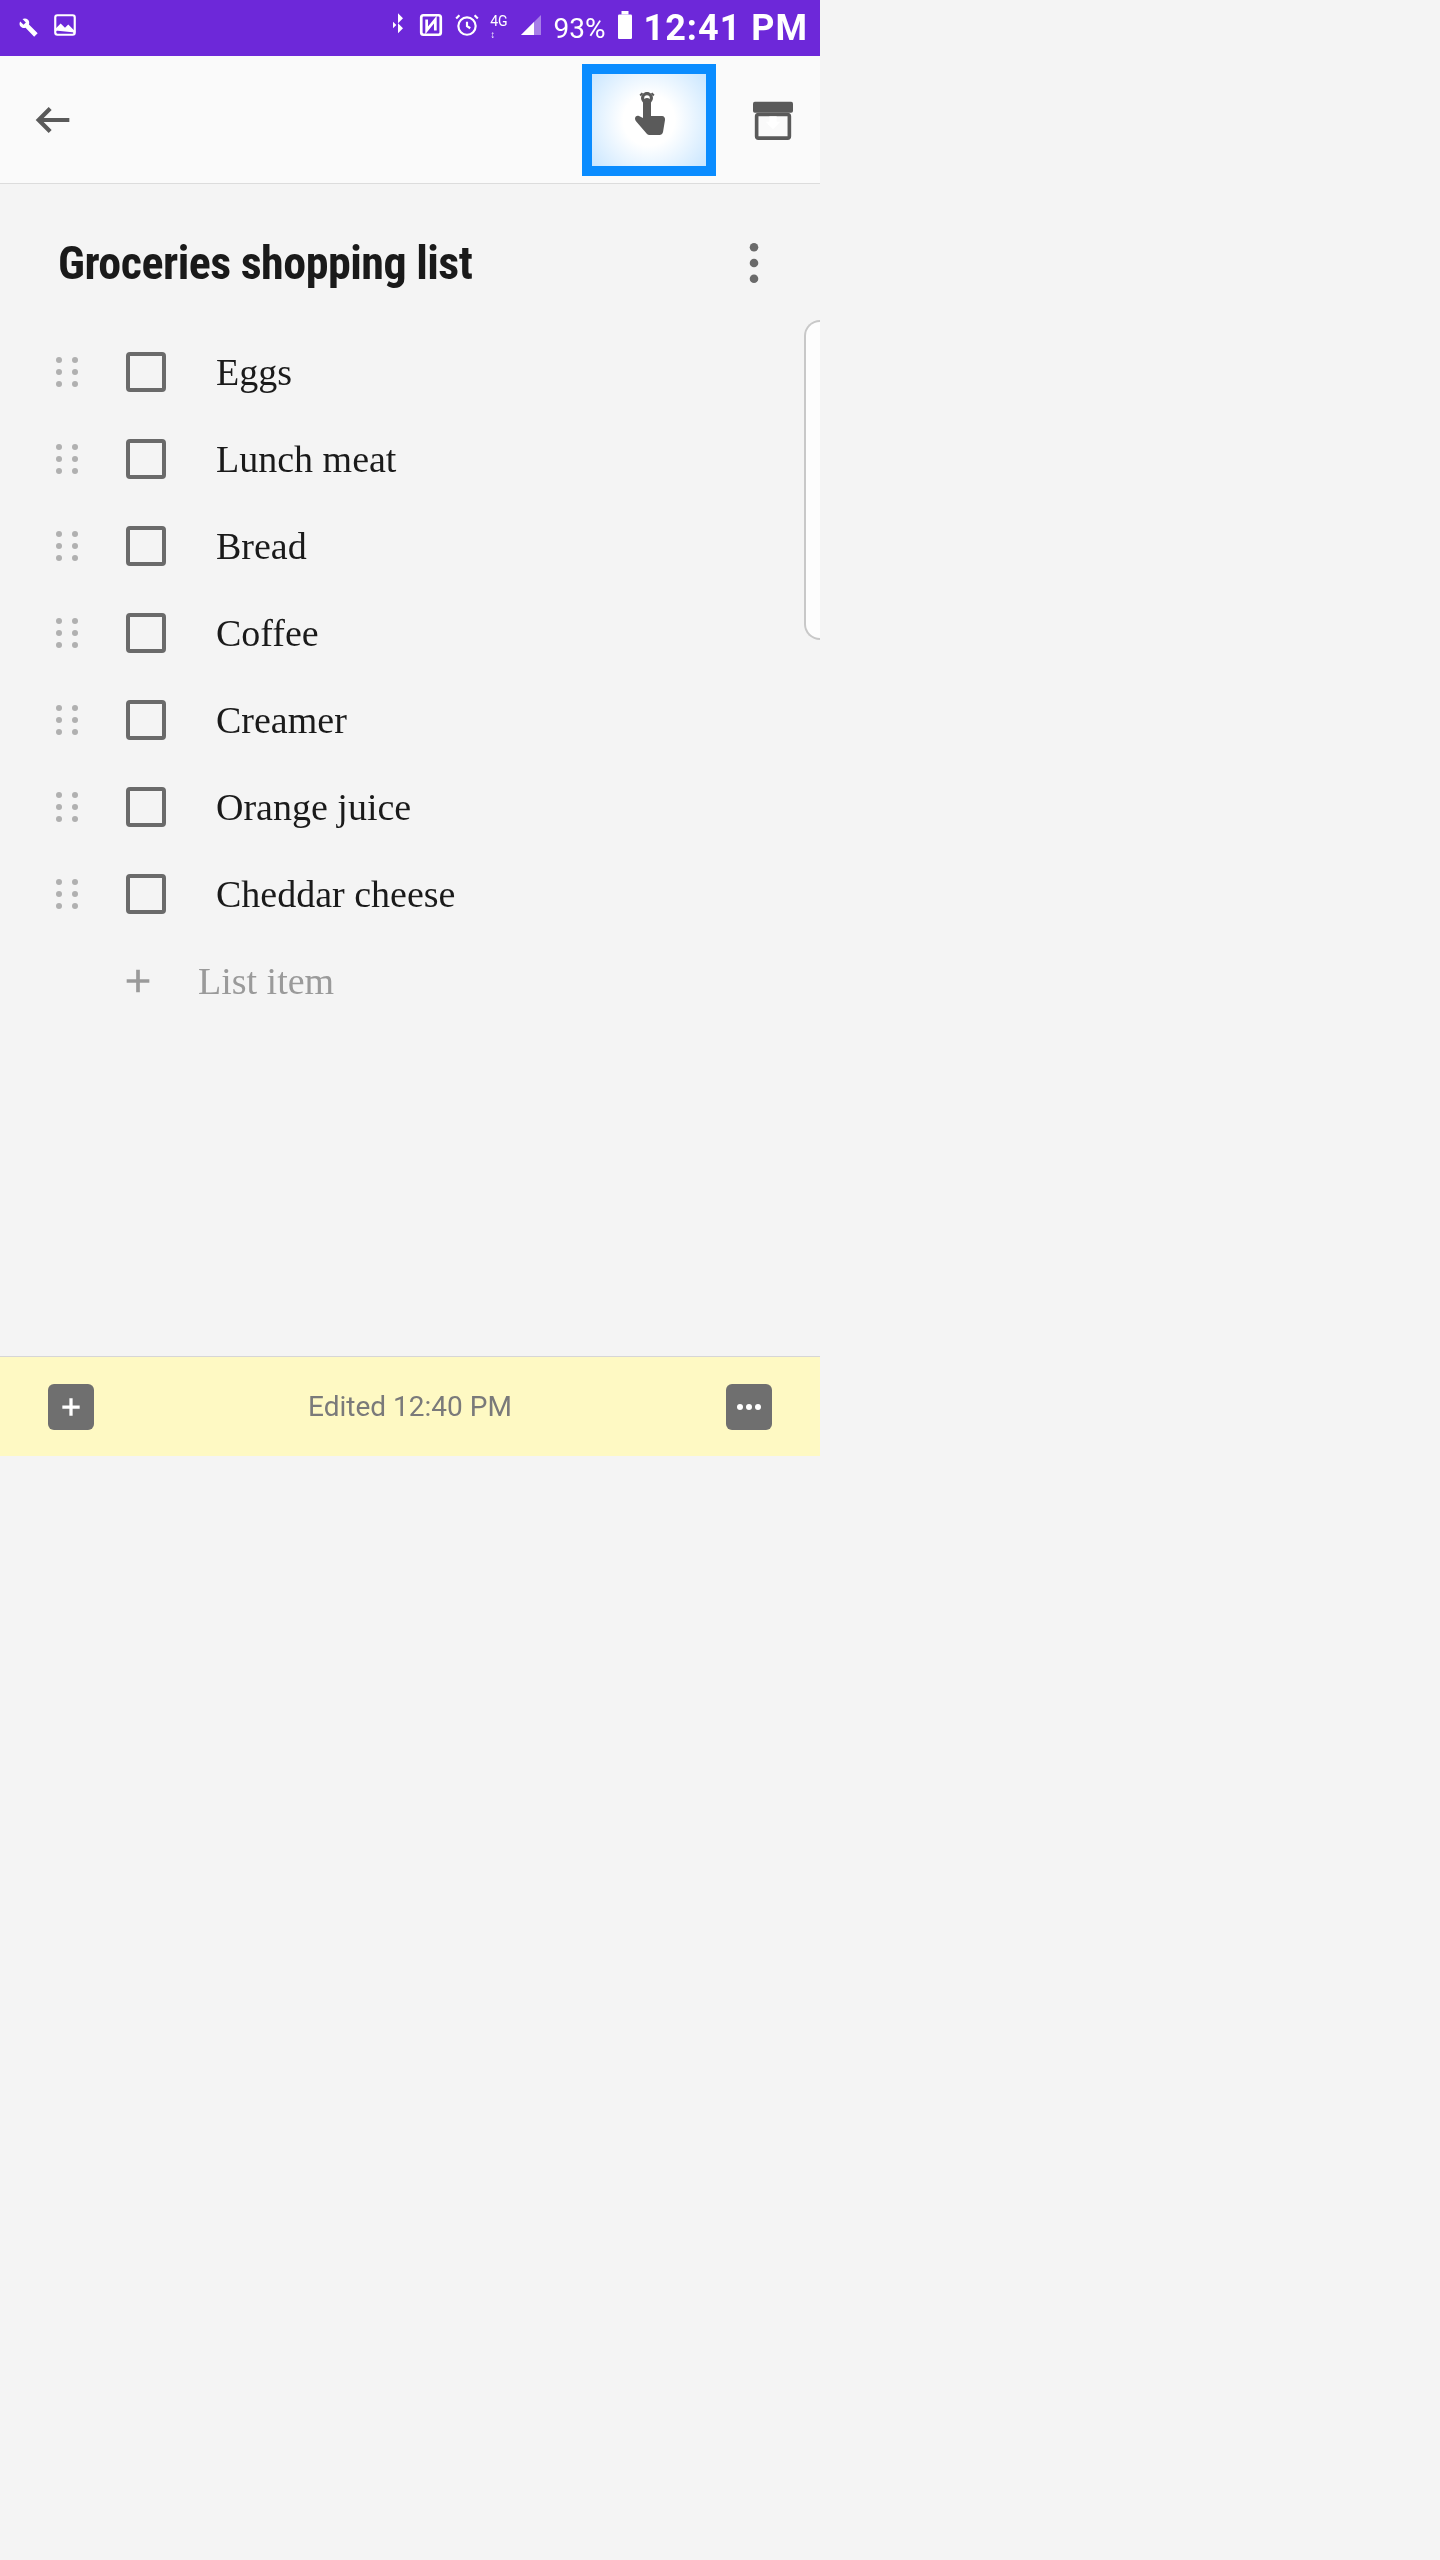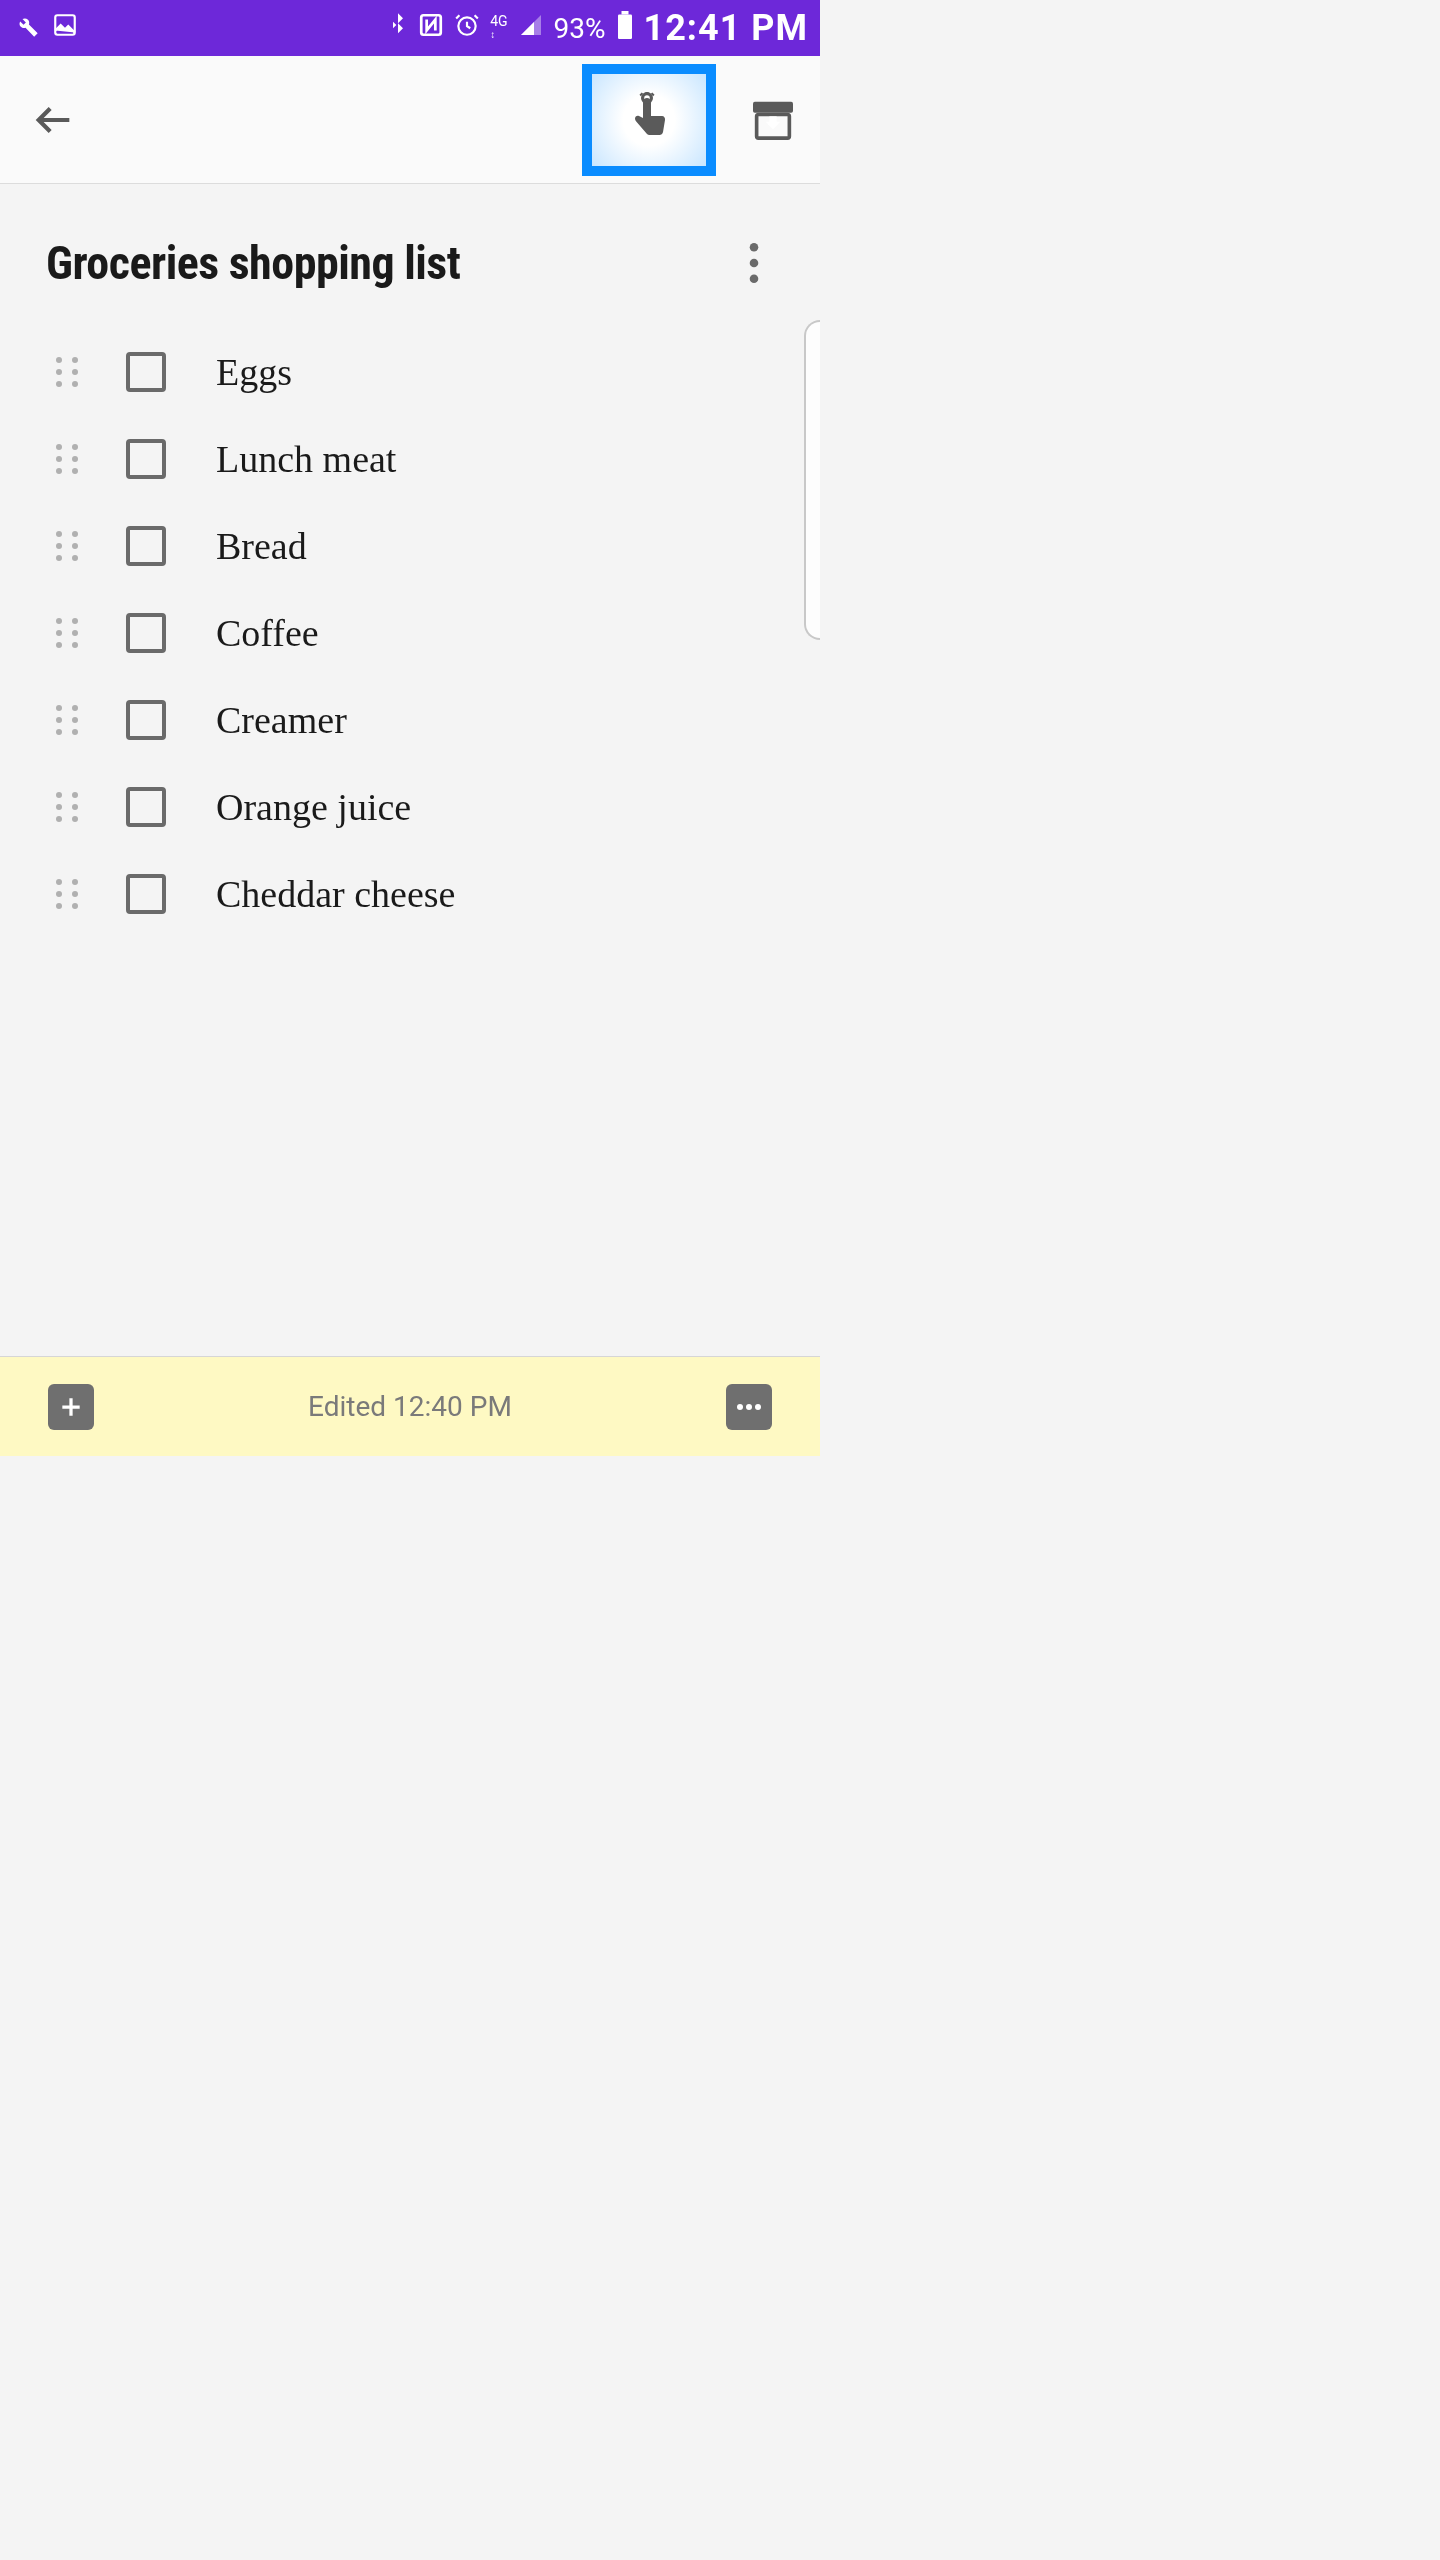--- a/index.html
+++ b/index.html
@@ -59,20 +59,21 @@
   .archive-btn {
     width: 46px; height: 46px;
     display: flex; align-items: center; justify-content: center;
   }
 
   
   .title-row {
     display: flex;
     align-items: center;
     padding: 52px 46px 10px 46px;
+    margin-left: 12px;
   }
   .note-title {
     font-size: 46px;
     font-weight: 700;
     color: #1a1a1a;
     flex: 1;
     font-family: "Roboto Condensed", Roboto, Arial, sans-serif;
     letter-spacing: -0.5px;
   }
   .overflow-btn {
@@ -345,20 +346,28 @@
         <span></span>
         <span></span>
         <span></span>
         <span></span>
         <span></span>
         <span></span>
       </div>
       <div class="checkbox"></div>
       <div class="item-label">Cheddar cheese</div>
     </div>
+    <div class="add-item-row">
+      <div class="plus-icon">
+        <svg width="34" height="34" viewBox="0 0 24 24" stroke="#9a9a9a" stroke-width="2.6" fill="none">
+          <path d="M12 4v16M4 12h16"></path>
+        </svg>
+      </div>
+      <div class="add-placeholder">List item</div>
+    </div>
   </div>
 
 <div class="scroll-edge"></div>
 
 <div class="bottom-bar">
   <div class="square-btn">
     <svg width="26" height="26" viewBox="0 0 24 24" stroke="#ffffff" stroke-width="3" fill="none">
         <path d="M12 4v16M4 12h16"></path>
       </svg>
   </div>

